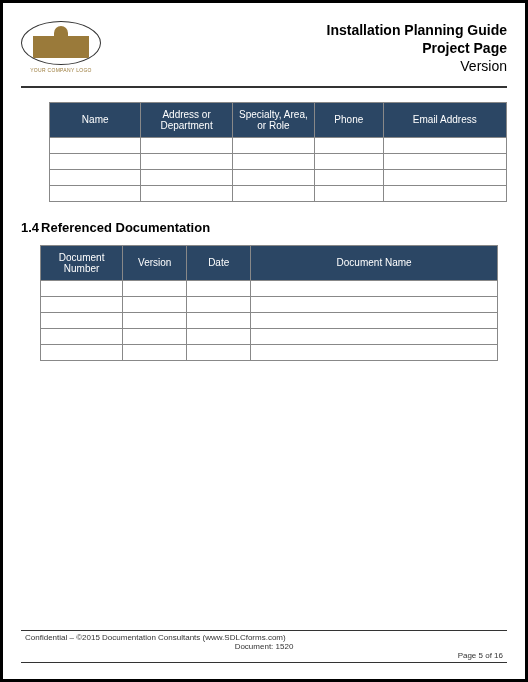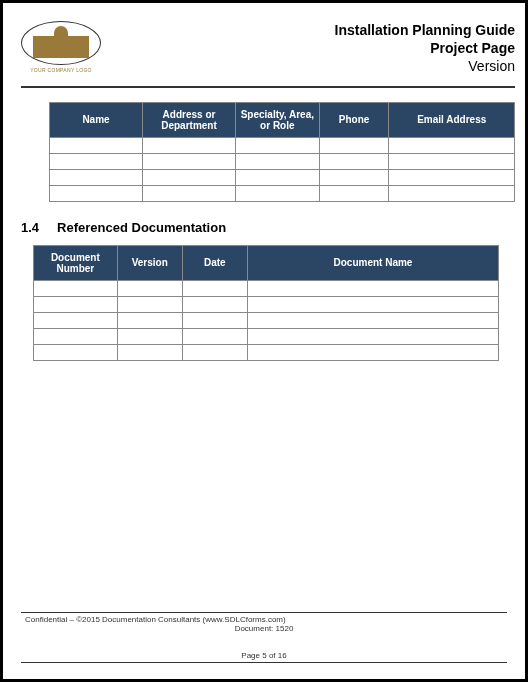--- a/index.html
+++ b/index.html
@@ -5,21 +5,21 @@
   * { box-sizing: border-box; margin: 0; padding: 0; }
   body {
     background: #fff;
     font-family: Arial, Helvetica, sans-serif;
     width: 528px;
     height: 682px;
     position: relative;
     border: 3px solid #000;
   }
   .page {
-    padding: 18px 10px 0 18px;
+    padding: 18px 18px 0 18px;
     height: 100%;
     position: relative;
   }
   .header {
     display: flex;
     justify-content: space-between;
     align-items: flex-start;
     margin-bottom: 10px;
   }
   .logo-wrap {
@@ -79,49 +79,49 @@
   }
   table {
     width: 100%;
     border-collapse: collapse;
     margin-bottom: 18px;
   }
   th {
     background: #2b4664;
     color: #fff;
     font-size: 10px;
-    font-weight: bold;
+    font-weight: normal;
     padding: 6px 4px;
     border: 1px solid #888;
     text-align: center;
     vertical-align: middle;
   }
   td {
     border: 1px solid #888;
     height: 16px;
     font-size: 10px;
     padding: 2px 4px;
   }
   .contacts-table { margin-left: 28px; width: calc(100% - 28px); }
   .section-heading {
     display: flex;
-    gap: 18px;
+    gap: 2px;
     font-weight: bold;
     font-size: 13px;
     margin-bottom: 10px;
   }
   .instruction {
     color: #4a8fb8;
     font-style: italic;
     font-weight: bold;
     font-size: 10px;
     line-height: 1.4;
     margin: 0 0 12px 28px;
   }
-  .doc-table { margin-left: 12px; width: calc(100% - 28px); }
+  .doc-table { margin-left: 19px; width: calc(100% - 28px); }
   .doc-table th:nth-child(1) { width: 18%; }
   .doc-table th:nth-child(2) { width: 14%; }
   .doc-table th:nth-child(3) { width: 14%; }
   .doc-table th:nth-child(4) { width: 54%; }
   .contacts-table th:nth-child(1){width:20%}
   .contacts-table th:nth-child(2){width:20%}
   .contacts-table th:nth-child(3){width:18%}
   .contacts-table th:nth-child(4){width:15%}
   .contacts-table th:nth-child(5){width:27%}
   .footer {
@@ -133,21 +133,21 @@
     border-bottom: 1px solid #333;
     padding: 2px 4px;
     display: flex;
     justify-content: space-between;
     font-size: 8px;
     color: #333;
     flex-direction: column;
   }
   .footer span:nth-child(1){flex:1;text-align:left;}
   .footer span:nth-child(2){flex:0 0 auto;text-align:center;margin:0 10px;}
-  .footer span:nth-child(3){flex:0 0 auto;text-align:center;margin-top:18px;}
+  .footer span:nth-child(3){flex:0 0 auto;text-align:right;}
 </style>
 </head>
 <body>
 
 <div class="page">
 
   <div class="header">
     <div class="logo-wrap">
       <div class="logo">
         <div class="capitol"></div>

